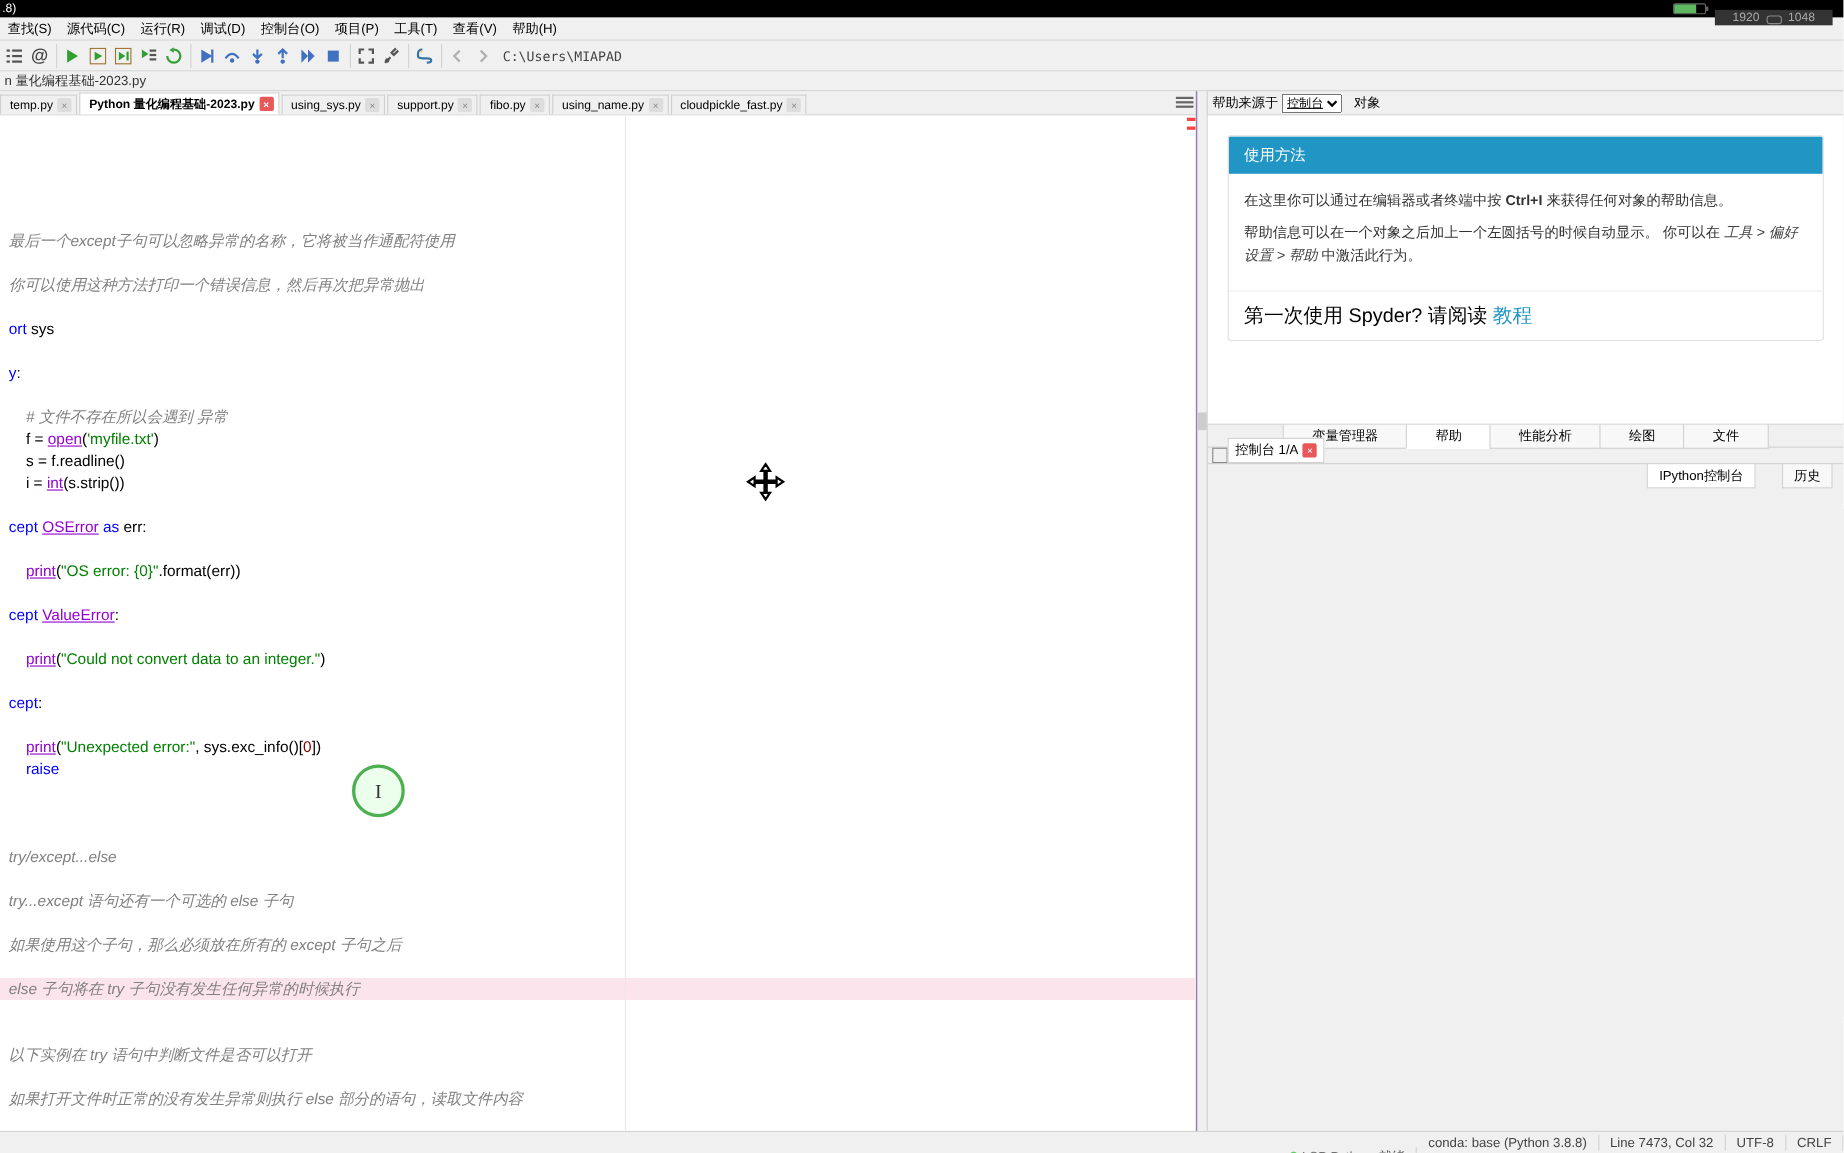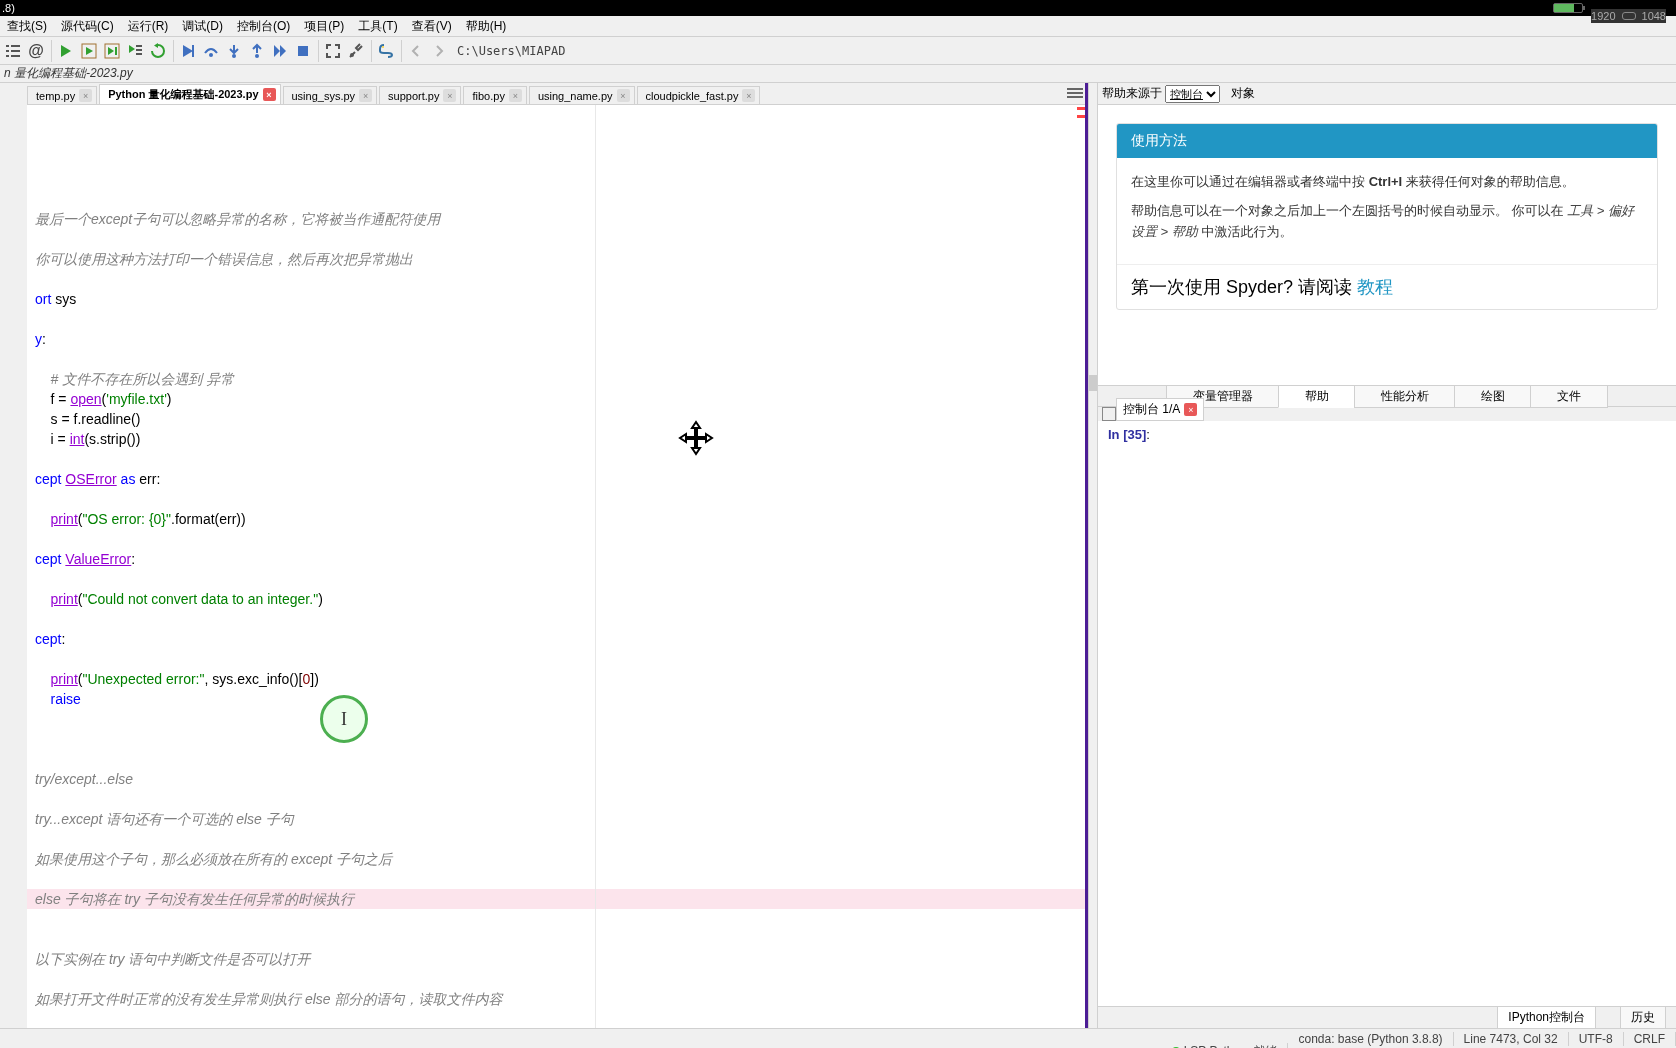--- a/index.html
+++ b/index.html
@@ -4,36 +4,36 @@
   <style>
     * { margin: 0; padding: 0; box-sizing: border-box; font-family: "Microsoft YaHei", sans-serif; }
     body { width: 1676px; height: 1048px; overflow: hidden; background: #f0f0f0; position: relative; }
     
     .top-black-bar { height: 16px; background: #000; display: flex; align-items: center; }
     .top-black-bar .label { color: #fff; font-size: 11px; margin-left: 2px; }
     .top-black-bar .right { margin-left: auto; display: flex; align-items: center; gap: 8px; padding-right: 10px; }
     .battery { width: 30px; height: 10px; border: 1px solid #666; border-radius: 2px; position: relative; }
     .battery::after { content: ''; position: absolute; right: -3px; top: 2px; width: 2px; height: 4px; background: #666; }
     .battery-fill { background: #5fb85f; height: 100%; width: 70%; }
-    .dim-box { background: #333; color: #aaa; font-size: 11px; padding: 1px 0; display: flex; align-items: center; gap: 6px; margin-top: 16px; }
+    .dim-box { background: #333; color: #aaa; font-size: 11px; padding: 1px 16px; display: flex; align-items: flex-end; gap: 6px; margin-top: 16px; }
     .dim-box .link-ic { width: 14px; height: 8px; border: 1px solid #888; border-radius: 3px; position: relative; }
     
     .menu-bar { height: 21px; background: #f0f0f0; border-bottom: 1px solid #d0d0d0; display: flex; align-items: center; font-size: 12px; color: #000; }
     .menu-bar span { padding: 0 7px; cursor: default; }
     
     .toolbar { height: 28px; background: #f0f0f0; border-bottom: 1px solid #d0d0d0; display: flex; align-items: center; padding: 0 2px; gap: 1px; }
     .tb-btn { width: 22px; height: 22px; display: flex; align-items: center; justify-content: center; cursor: pointer; }
     .tb-btn.sep { width: 2px; border-right: 1px solid #d0d0d0; margin: 0 2px; }
     .path-bar { margin-left: 6px; font-size: 12px; color: #444; font-family: monospace; }
     
-    .file-path-bar { height: 18px; background: #f0f0f0; border-bottom: 1px solid #d0d0d0; font-size: 12px; color: #333; padding: 0 4px; display: flex; align-items: center; font-style: italic; }
+    .file-path-bar { height: 18px; background: #f0f0f0; border-bottom: 1px solid #d0d0d0; font-size: 12px; color: #333; padding: 0 4px; display: flex; align-items: center; }
     
     .main { display: flex; height: calc(100% - 16px - 21px - 28px - 18px - 20px); }
     
-    .left-pane { flex: 1; display: flex; flex-direction: column; border-right: 3px solid #4c1d95; min-width: 0; margin-left: 27px; }
+    .left-pane { flex: 1; display: flex; flex-direction: column; border-right: 1px solid #4c1d95; min-width: 0; }
     
     .editor-tabs { height: 22px; background: #f0f0f0; display: flex; align-items: flex-end; font-size: 11px; border-bottom: 1px solid #d0d0d0; position: relative; }
     .editor-tabs .burger { position: absolute; right: 2px; top: 2px; width: 16px; height: 16px; display: flex; flex-direction: column; justify-content: center; gap: 2px; cursor: pointer; }
     .editor-tabs .burger span { height: 2px; background: #666; }
     .tab { padding: 2px 4px 2px 8px; background: #f0f0f0; border: 1px solid #d0d0d0; border-bottom: none; margin-right: 2px; display: flex; align-items: center; gap: 4px; font-family: "Consolas", monospace; cursor: pointer; }
     .tab.active { background: #fff; font-weight: bold; }
     .tab-close { width: 13px; height: 13px; background: #ddd; border-radius: 2px; display: flex; align-items: center; justify-content: center; font-size: 9px; color: #888; }
     .tab.active .tab-close { background: #e85858; color: #fff; }
     
     .editor { flex: 1; background: #fff; font-family: "Consolas", monospace; font-size: 14px; line-height: 20px; padding: 4px 0 0 0; overflow: hidden; position: relative; white-space: pre; }
@@ -310,23 +310,20 @@
       <span>绘图</span>
       <span>文件</span>
     </div>
     <div class="console-tabs">
       <span class="mini-ic"></span>
       <div class="ctab">
         <span>控制台 1/A</span>
           <span class="tab-close" style="background:#e85858;color:#fff">×</span>
       </div>
     </div>
-    <div class="console">
-      <span class="prompt-in">In </span><span class="prompt-num" style="font-weight:bold">[35]</span><span>: </span>
-    </div>
     <div class="bottom-tabs">
       <span style="background:#fff">IPython控制台</span>
       <span>历史</span>
     </div>
   </div>
 </div>
 
 <div class="status-bar">
   <span class="seg right"><span class="ok-dot"></span><span>LSP Python: 就绪</span></span>
   <span class="seg">conda: base (Python 3.8.8)</span>

